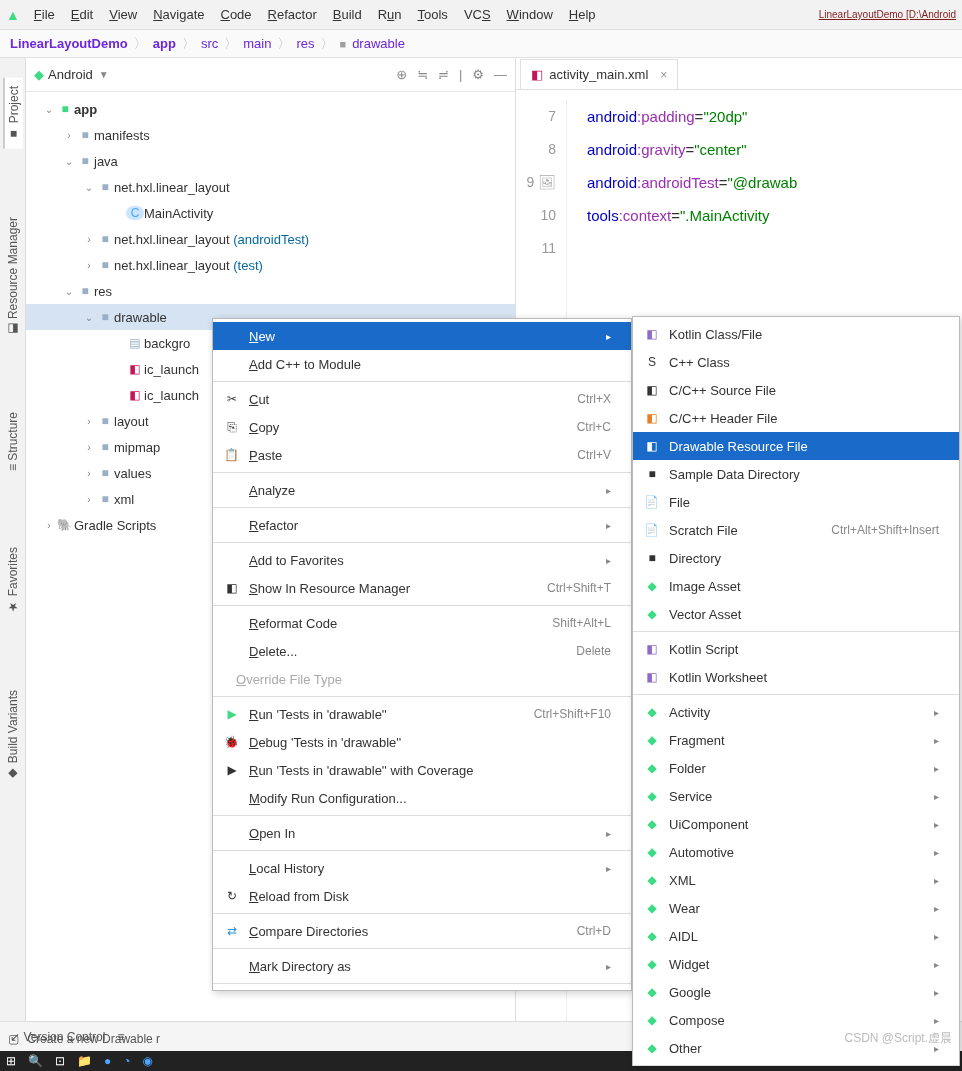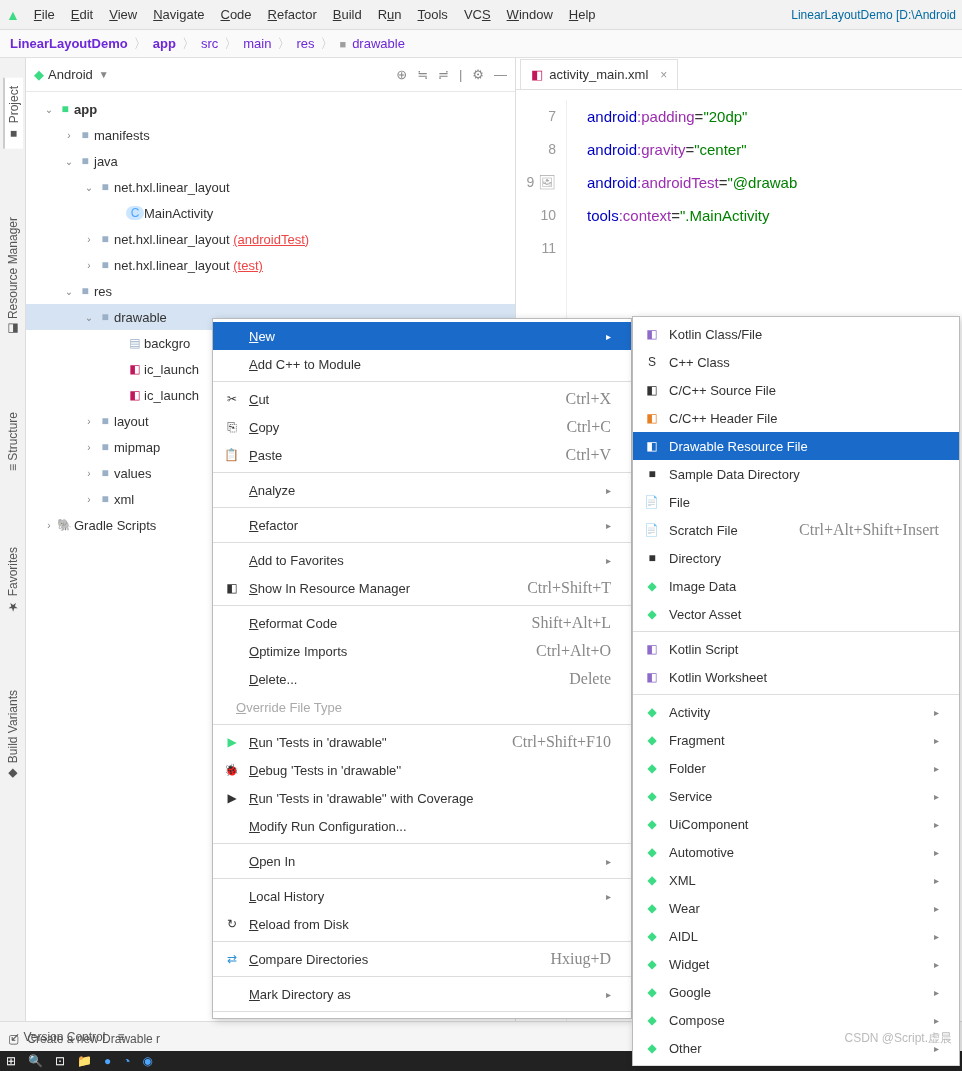--- a/index.html
+++ b/index.html
@@ -1,21 +1,21 @@
 <!DOCTYPE html>
 <html><head>
 <meta charset="utf-8">
 <style>
 * { margin: 0; padding: 0; box-sizing: border-box; font-family: 'Segoe UI', Arial, sans-serif; }
 body { background: #f5f5f5; font-size: 13px; color: #333; overflow: hidden; width: 962px; height: 1071px; position: relative; }
 .menubar { display: flex; align-items: center; height: 30px; background: #f2f2f2; border-bottom: 1px solid #ddd; padding: 0 6px; gap: 4px; }
 .menubar .android-logo { color: #3ddc84; font-size: 14px; margin-right: 4px; }
 .menubar .item { padding: 4px 6px; cursor: default; }
 .menubar .item u { text-decoration: underline; }
-.menubar .title-right { margin-left: auto; color: #0369a1; font-size: 12px; }
+.menubar .title-right { margin-left: auto; color: #7f1d1d; font-size: 10px; text-decoration: underline; }
 .breadcrumb { display: flex; align-items: center; height: 28px; background: #fafafa; border-bottom: 1px solid #e0e0e0; padding: 0 10px; gap: 6px; font-size: 13px; }
 .breadcrumb .sep { color: #bbb; }
 .breadcrumb .crumb { color: #6d28d9; }
 .breadcrumb .bold { font-weight: 600; }
 .breadcrumb .folder-icon { color: #9e9e9e; font-size: 11px; }
 .main { display: flex; height: calc(100% - 58px - 50px); }
 .left-tabs { width: 26px; background: #f2f2f2; border-right: 1px solid #ddd; display: flex; flex-direction: column; align-items: center; padding-top: 20px; gap: 60px; }
 .left-tabs .tab { writing-mode: vertical-rl; transform: rotate(180deg); font-size: 12px; color: #555; padding: 8px 2px; cursor: default; }
 .left-tabs .tab.active { background: #fff; border-right: 2px solid #ccc; }
 .project-panel { width: 490px; background: #fff; border-right: 1px solid #ddd; display: flex; flex-direction: column; }
@@ -25,21 +25,21 @@
 .panel-header .chev { color: #888; margin-left: 6px; font-size: 10px; }
 .panel-header .tools { margin-left: auto; display: flex; gap: 10px; color: #888; }
 .panel-header .tools span { cursor: default; }
 .tree { overflow: auto; flex: 1; padding: 4px 0; }
 .tree-row { display: flex; align-items: center; height: 26px; padding-left: 8px; cursor: default; }
 .tree-row.selected { background: #d5e3f3; }
 .tree-row .indent { display: inline-block; }
 .tree-row .arrow { width: 14px; color: #888; font-size: 10px; text-align: center; }
 .tree-row .icon { width: 18px; text-align: center; font-size: 12px; }
 .tree-row .label { font-size: 13px; }
-.tree-row .sub { color: #ef4444; text-decoration: underline; }
+.tree-row .sub { color: #0369a1; }
 .app-icon { color: #3ddc84; }
 .folder-icon2 { color: #9bb0c7; }
 .pkg-icon { color: #9bb0c7; }
 .class-icon { color: #4da6ff; background: #cce6ff; border-radius: 8px; font-size: 10px; padding: 0 2px; }
 .xml-icon { color: #c2185b; }
 .img-icon { color: #9bb0c7; }
 .gradle-icon { color: #888; }
 .editor { flex: 1; background: #fff; display: flex; flex-direction: column; }
 .editor-tabs { display: flex; height: 32px; border-bottom: 1px solid #e0e0e0; align-items: flex-end; }
 .editor-tab { display: flex; align-items: center; height: 30px; padding: 0 10px; border: 1px solid #e0e0e0; border-bottom: none; background: #fff; gap: 6px; font-size: 13px; margin-left: 4px; }
@@ -50,21 +50,21 @@
 .gutter .gut-icon { color: #aaa; font-size: 14px; }
 .code { font-family: 'Consolas', monospace; font-size: 15px; line-height: 33px; border-left: 1px solid #eee; padding-left: 20px; flex: 1; }
 .code .ns { color: #0000c0; }
 .code .attr { color: #9b2eb0; }
 .code .val { color: #008000; }
 .menu { position: absolute; background: #fff; border: 1px solid #bbb; box-shadow: 2px 2px 8px rgba(0,0,0,0.2); z-index: 100; padding: 3px 0; }
 .menu.context { left: 212px; top: 318px; width: 420px; }
 .menu.submenu { left: 632px; top: 316px; width: 328px; max-height: 750px; }
 .menu-item { display: flex; align-items: center; height: 28px; padding: 0 20px 0 36px; position: relative; font-size: 13px; cursor: default; }
 .menu-item.highlighted { background: #1a6ac9; color: #fff; }
-.menu-item .shortcut { margin-left: auto; color: #888; font-size: 16px; font-family: Liberation Serif, serif; }
+.menu-item .shortcut { margin-left: auto; color: #888; font-size: 12px; }
 .menu-item .arrow-r { margin-left: auto; color: #888; font-size: 10px; }
 .menu-item.highlighted .arrow-r { color: #fff; }
 .menu-item.disabled { color: #aaa; padding-left: 23px; }
 .menu-item .m-icon { position: absolute; left: 10px; width: 18px; text-align: center; font-size: 12px; }
 .menu-sep { height: 1px; background: #ddd; margin: 3px 0; }
 .circled { position: absolute; border: 2px solid #e05050; border-radius: 50%; pointer-events: none; }
 .circle1 { left: 636px; top: 434px; width: 230px; height: 30px; border-radius: 16px; }
 .statusbar { position: absolute; bottom: 20px; left: 0; right: 0; height: 30px; background: #f5f5f5; border-top: 1px solid #ddd; display: flex; align-items: center; padding: 0 10px; gap: 12px; font-size: 12px; color: #555; }
 .taskbar { position: absolute; bottom: 0; left: 0; right: 0; height: 20px; background: #222; display: flex; align-items: center; padding: 0 6px; gap: 12px; }
 .taskbar .tb-icon { color: #fff; font-size: 12px; }
@@ -308,24 +308,20 @@
       <span class="m-icon ">◧</span>
       <span><u>S</u>how In Resource Manager</span>
       <span class="shortcut">Ctrl+Shift+T</span>
     </div>
     <div class="menu-sep"></div>
     <div class="menu-item">
       <span><u>R</u>eformat Code</span>
       <span class="shortcut">Shift+Alt+L</span>
     </div>
     <div class="menu-item">
-      <span><u>O</u>ptimize Imports</span>
-      <span class="shortcut">Ctrl+Alt+O</span>
-    </div>
-    <div class="menu-item">
       <span><u>D</u>elete...</span>
       <span class="shortcut">Delete</span>
     </div>
     <div class="menu-item disabled">
       <span><u>O</u>verride File Type</span>
     </div>
     <div class="menu-sep"></div>
     <div class="menu-item">
       <span class="m-icon green-icon">▶</span>
       <span><u>R</u>un 'Tests in 'drawable''</span>
@@ -353,21 +349,21 @@
       <span class="arrow-r">▸</span>
     </div>
     <div class="menu-item">
       <span class="m-icon ">↻</span>
       <span><u>R</u>eload from Disk</span>
     </div>
     <div class="menu-sep"></div>
     <div class="menu-item">
       <span class="m-icon blue-icon">⇄</span>
       <span><u>C</u>ompare Directories</span>
-      <span class="shortcut">Hxiug+D</span>
+      <span class="shortcut">Ctrl+D</span>
     </div>
     <div class="menu-sep"></div>
     <div class="menu-item">
       <span><u>M</u>ark Directory as</span>
       <span class="arrow-r">▸</span>
     </div>
     <div class="menu-sep"></div>
   </div>
 
 <div class="menu submenu" id="sub-menu">
@@ -403,21 +399,21 @@
       <span class="m-icon ">📄</span>
       <span>Scratch File</span>
       <span class="shortcut">Ctrl+Alt+Shift+Insert</span>
     </div>
     <div class="menu-item">
       <span class="m-icon ">■</span>
       <span>Directory</span>
     </div>
     <div class="menu-item">
       <span class="m-icon green-icon">◆</span>
-      <span>Image Data</span>
+      <span>Image Asset</span>
     </div>
     <div class="menu-item">
       <span class="m-icon green-icon">◆</span>
       <span>Vector Asset</span>
     </div>
     <div class="menu-sep"></div>
     <div class="menu-item">
       <span class="m-icon purple-icon">◧</span>
       <span>Kotlin Script</span>
     </div>

